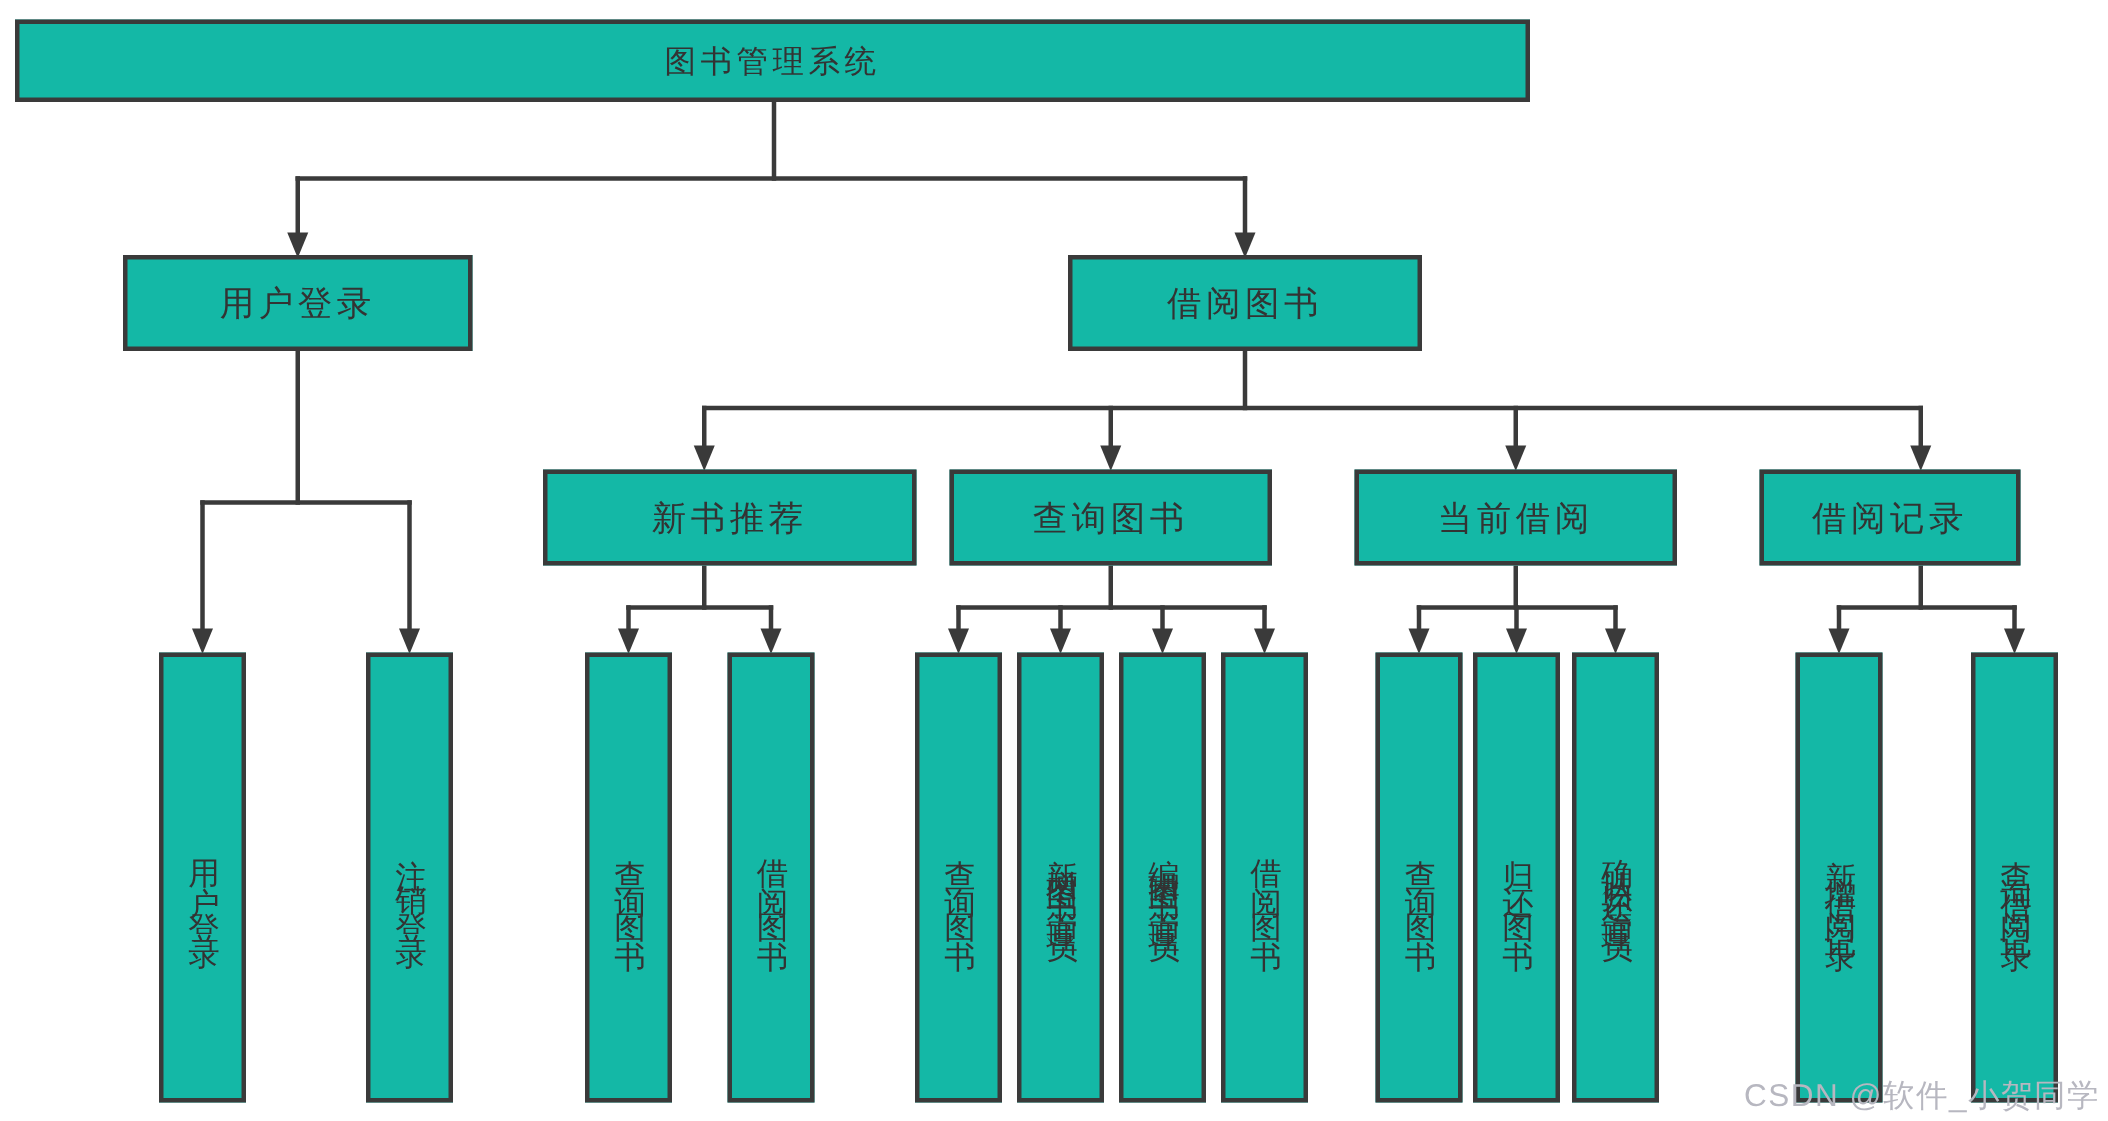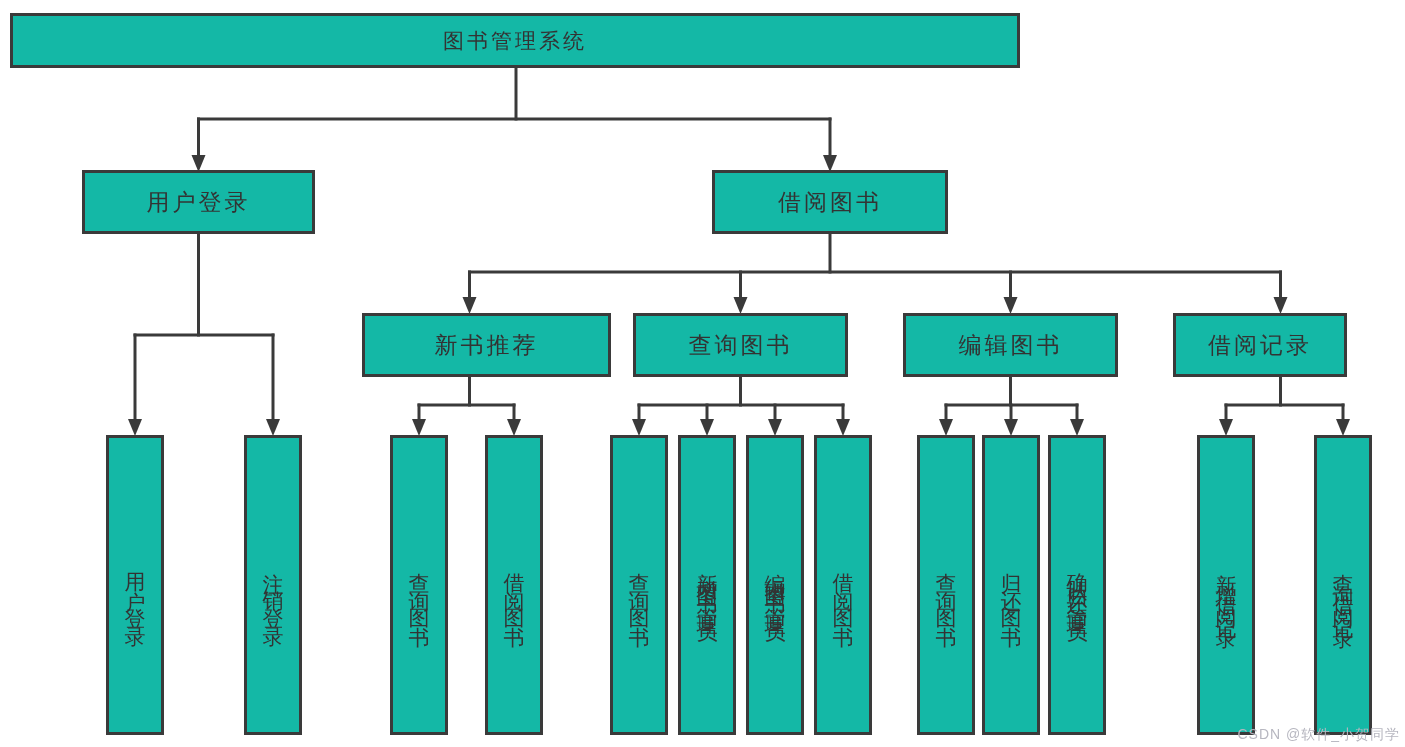--- a/index.html
+++ b/index.html
@@ -31,21 +31,21 @@
     writing-mode:vertical-rl;
     text-orientation:mixed;
     font-size:21px;
     line-height:52px;
   }
   .s4{letter-spacing:18px;padding-top:14px;}
   .s6{letter-spacing:11px;padding-top:9px;}
   .s9{letter-spacing:7px;padding-top:5px;}
   .watermark{
     position:absolute;right:5px;bottom:3px;
-    font-size:14px;letter-spacing:1px;
+    font-size:21px;letter-spacing:1px;
     color:var(--watermark,#b7b7c0);
     z-index:5;
   }
 </style>
 </head>
 <body>
 
 <div class="canvas">
 
   <svg class="connectors" viewBox="0 0 1405 747" xmlns="http://www.w3.org/2000/svg">
@@ -110,21 +110,21 @@
     <polygon points="1343,436 1336,419 1350,419"></polygon>
   </svg>
 
   <div class="node hbox root">图书管理系统</div>
 
   <div class="node hbox" style="left:82px;top:170px;width:233px;height:64px">用户登录</div>
   <div class="node hbox" style="left:712px;top:170px;width:236px;height:64px">借阅图书</div>
 
   <div class="node hbox" style="left:362px;top:313px;width:249px;height:64px">新书推荐</div>
   <div class="node hbox" style="left:633px;top:313px;width:215px;height:64px">查询图书</div>
-  <div class="node hbox" style="left:903px;top:313px;width:215px;height:64px">编辑图书</div>
+  <div class="node hbox" style="left:903px;top:313px;width:215px;height:64px">当前借阅</div>
   <div class="node hbox" style="left:1173px;top:313px;width:174px;height:64px">借阅记录</div>
 
   <div class="node vbox s4" style="left:106px">用户登录</div>
   <div class="node vbox s4" style="left:244px">注销登录</div>
 
   <div class="node vbox s4" style="left:390px">查询图书</div>
   <div class="node vbox s4" style="left:485px">借阅图书</div>
 
   <div class="node vbox s4" style="left:610px">查询图书</div>
   <div class="node vbox s9" style="left:678px">新增图书（管理员）</div>

